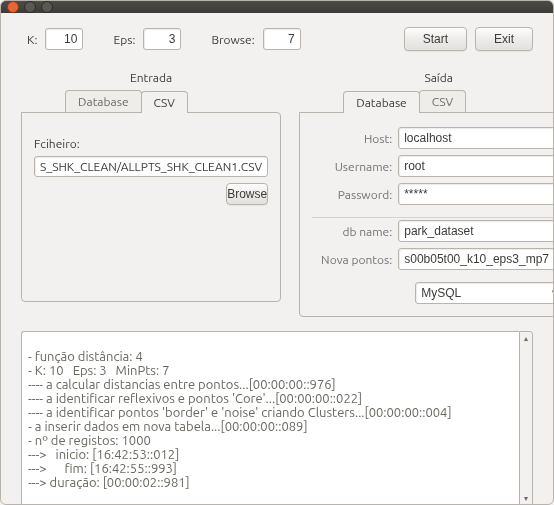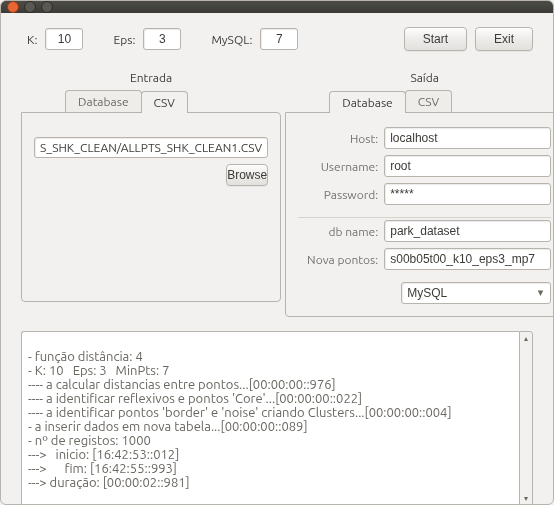--- a/index.html
+++ b/index.html
@@ -59,35 +59,35 @@
   .toprow .buttons { margin-left: auto; display: flex; gap: 8px; padding-left: 24px; }
   input.inset, select.inset, .csvfield {
     background: #ffffff;
     border: 1px solid #b8b4ad;
     border-radius: 3px;
     padding: 3px 5px;
     font-size: 12px;
     color: #3c3b37;
     box-shadow: inset 1px 1px 1px rgba(0,0,0,0.08);
   }
-  input.small { width: 38px; text-align: center; }
+  input.small { width: 38px; text-align: right; }
   .btn {
     background: linear-gradient(to bottom,#fdfdfc 0%,#eeecea 50%,#e3e1de 100%);
     border: 1px solid #b8b4ad;
     border-radius: 4px;
     padding: 4px 18px;
     font-size: 12px;
     color: #3c3b37;
     cursor: pointer;
     box-shadow: 0 1px 0 rgba(255,255,255,0.6) inset, 0 1px 1px rgba(0,0,0,0.05);
   }
   .small-btn { padding: 3px 0; }
   .panels {
     display: flex;
-    gap: 4px;
+    gap: 18px;
   }
   .panel {
     flex: 1;
     display: flex;
     flex-direction: column;
   }
   .panel-title {
     text-align: center;
     color: #3c3b37;
     margin-bottom: 6px;
@@ -204,38 +204,39 @@
     <div class="tb-circle max"></div>
   </div>
 
   <div class="content">
 
     <div class="toprow">
       <span class="label">K:</span>
       <input class="inset small" value="10" style="">
       <span class="label" style="margin-left:24px">Eps:</span>
       <input class="inset small" value="3" style="">
-      <span class="label" style="margin-left:24px">MySQL:</span>
+      <span class="label" style="margin-left:24px">Browse:</span>
       <input class="inset small" value="7" style="">
       <div class="buttons">
         <button class="btn">Start</button>
         <button class="btn">Exit</button>
       </div>
     </div>
 
     <div class="panels">
 
       <div class="panel">
         <div class="panel-title">Entrada</div>
         <div class="tabbar">
           <div class="tab">Database</div>
           <div class="tab active">CSV</div>
         </div>
         <div class="tabbody">
           <div style="height:10px"></div>
+          <div style="margin-bottom:6px;">Fciheiro:</div>
           <div class="csvfield">S_SHK_CLEAN/ALLPTS_SHK_CLEAN1.CSV</div>
           <div class="browse-row">
             <button class="btn small-btn">Browse</button>
           </div>
         </div>
       </div>
 
       <div class="panel">
         <div class="panel-title">Saída</div>
         <div class="tabbar">

